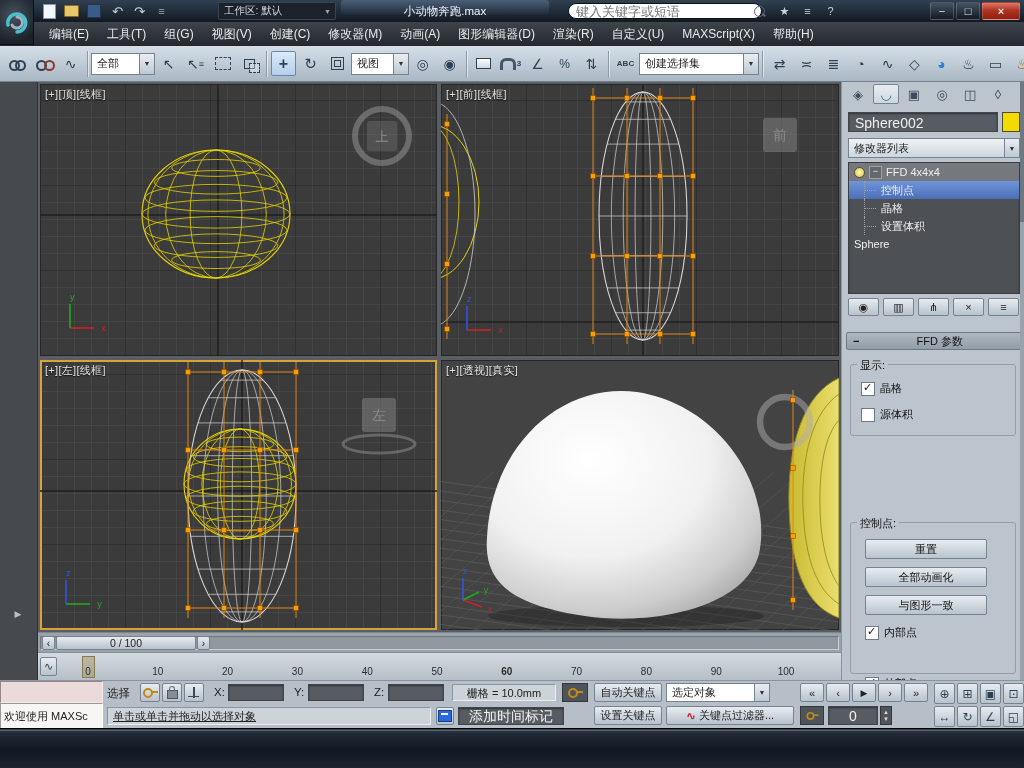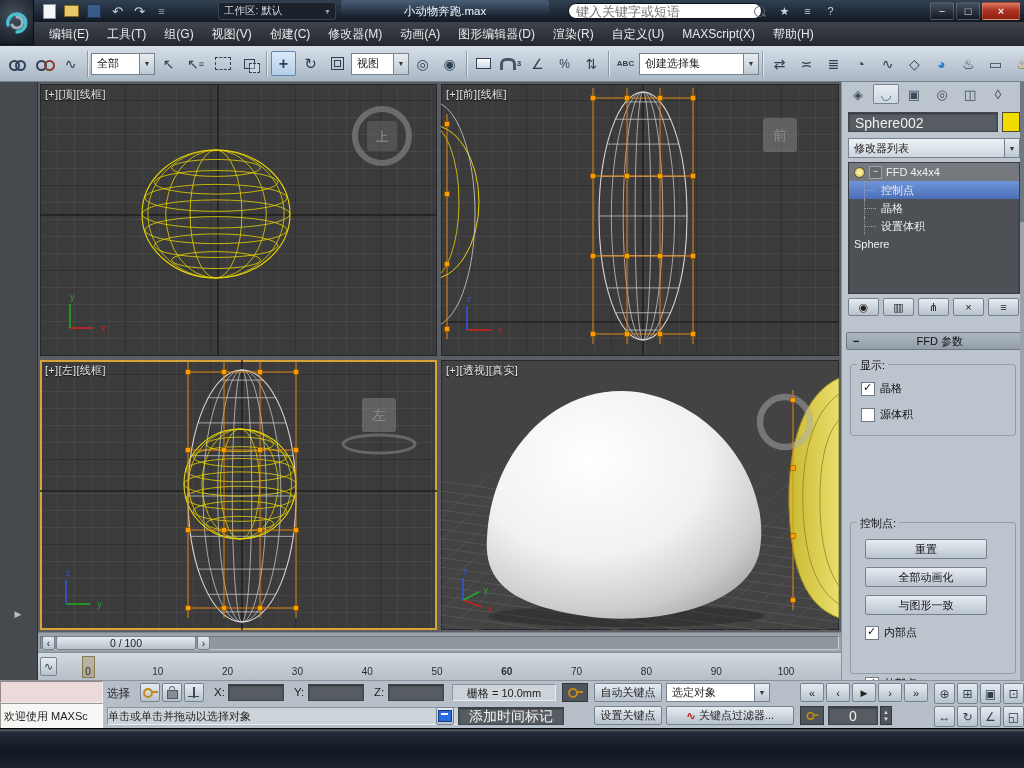--- a/index.html
+++ b/index.html
@@ -644,21 +644,21 @@
         <div class="sbtn abs" style="left: 0px; top: 0px; width: 21px; height: 21px; font-size: 12px; color: rgb(46, 63, 82);">⊕</div>
         <div class="sbtn abs" style="left: 23px; top: 0px; width: 21px; height: 21px; font-size: 12px; color: rgb(46, 63, 82);">⊞</div>
         <div class="sbtn abs" style="left: 46px; top: 0px; width: 21px; height: 21px; font-size: 12px; color: rgb(46, 63, 82);">▣</div>
         <div class="sbtn abs" style="left: 69px; top: 0px; width: 21px; height: 21px; font-size: 12px; color: rgb(46, 63, 82);">⊡</div>
         <div class="sbtn abs" style="left: 0px; top: 23px; width: 21px; height: 21px; font-size: 12px; color: rgb(46, 63, 82);">↔</div>
         <div class="sbtn abs" style="left: 23px; top: 23px; width: 21px; height: 21px; font-size: 12px; color: rgb(46, 63, 82);">↻</div>
         <div class="sbtn abs" style="left: 46px; top: 23px; width: 21px; height: 21px; font-size: 12px; color: rgb(46, 63, 82);">∠</div>
         <div class="sbtn abs" style="left: 69px; top: 23px; width: 21px; height: 21px; font-size: 12px; color: rgb(46, 63, 82);">◱</div>
       </div>
 
-    <div class="sunk abs" style="left:107px;top:26px;width:352px;height:18px;line-height:17px;white-space:nowrap;overflow:hidden;">单击或单击并拖动以选择对象</div>
+    <div class="sunk abs" style="left:107px;top:26px;width:324px;height:18px;line-height:17px;padding-left:5px;white-space:nowrap;overflow:hidden;text-decoration:underline;">单击或单击并拖动以选择对象</div>
     <div class="sbtn abs" style="left:436px;top:26px;width:18px;height:18px;">
         <span class="ic-prompt"></span>
       </div>
     <div class="darkf abs" style="left:458px;top:26px;width:106px;height:18px;text-align:center;line-height:17px;">添加时间标记</div>
     <div class="sbtn abs" style="left:594px;top:25px;width:68px;height:19px;">设置关键点</div>
     <div class="sbtn abs" style="left:666px;top:25px;width:128px;height:19px;">
       <span class="wave">∿</span>
       <span>关键点过滤器...</span>
     </div>
     <div class="abs" style="left:800px;top:25px;width:24px;height:19px;background:#4e545a;border:1px solid #33383d;display:flex;align-items:center;justify-content:center;">

